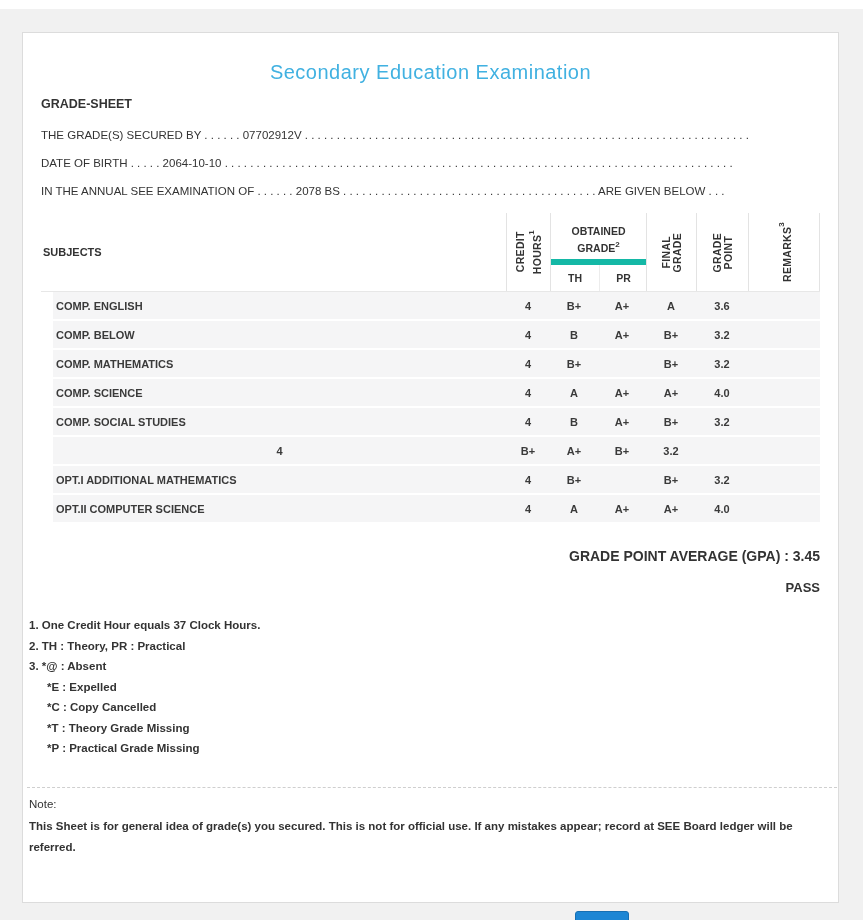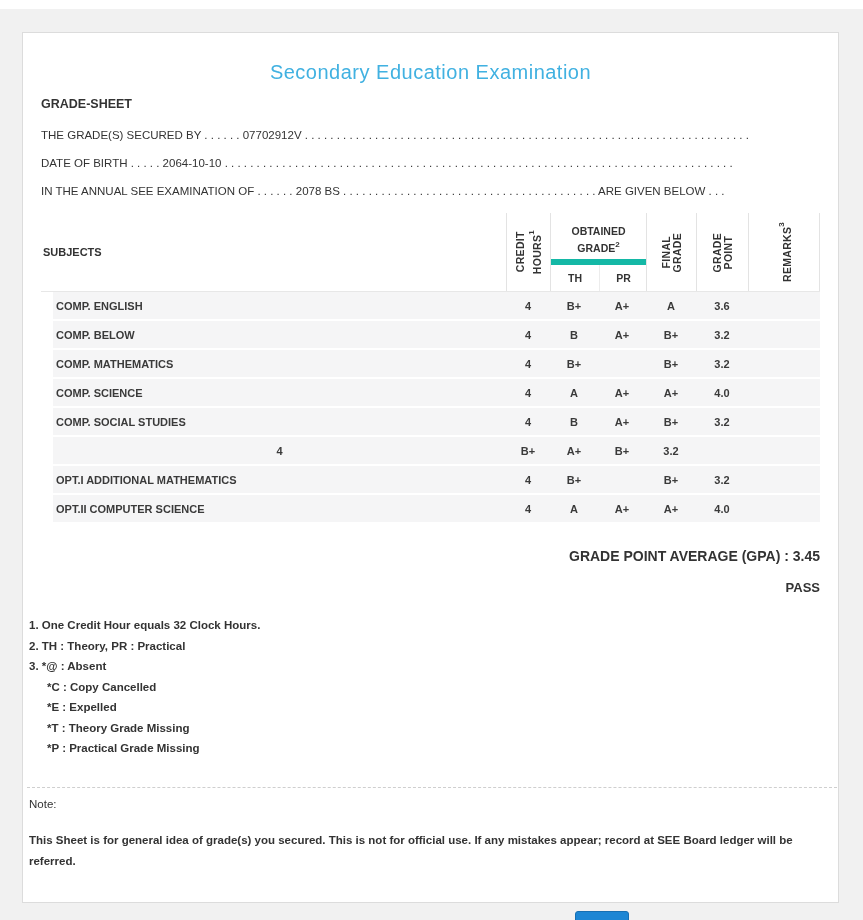--- a/index.html
+++ b/index.html
@@ -63,21 +63,21 @@
   
   .gpa-line{margin-top:24px;text-align:right;font-size:14px;font-weight:bold;}
   .pass-line{margin-top:16px;text-align:right;font-size:13px;font-weight:bold;}
   
   .lower{margin:20px -12px 0 -12px;}
   .fnote{font-size:11.5px;font-weight:bold;line-height:20.5px;color:#333;}
   .fnote.indent{padding-left:18px;}
   .divider{border:0;border-top:1px dashed #cfcfcf;margin:28px -5px 0 -2px;}
   .note-label{margin-top:10px;font-size:11.5px;font-weight:normal;}
   .note-text{
-    margin-top:20px;font-size:11.5px;font-weight:bold;line-height:21px;
+    margin-top:6px;font-size:11.5px;font-weight:bold;line-height:21px;
     max-width:805px;
   }
   .bottom-btn{
     position:absolute;left:575px;top:911px;width:52px;height:28px;
     background:#1d86d4;border:1px solid #176fb2;border-radius:3px;
   }
 </style>
 </head>
 <body>
 
@@ -199,25 +199,25 @@
       <div class="c-center">4.0</div>
       <div class="c-center"></div>
     </div>
 
   </div>
 
   <div class="gpa-line">GRADE POINT AVERAGE (GPA) : 3.45</div>
   <div class="pass-line">PASS</div>
 
   <div class="lower">
-    <div class="fnote">1. One Credit Hour equals 32 Clock Hours.</div>
+    <div class="fnote">1. One Credit Hour equals 37 Clock Hours.</div>
     <div class="fnote">2. TH : Theory, PR : Practical</div>
     <div class="fnote">3. *@ : Absent</div>
+    <div class="fnote indent">*E : Expelled</div>
     <div class="fnote indent">*C : Copy Cancelled</div>
-    <div class="fnote indent">*E : Expelled</div>
     <div class="fnote indent">*T : Theory Grade Missing</div>
     <div class="fnote indent">*P : Practical Grade Missing</div>
 
     <hr class="divider">
 
     <div class="note-label">Note:</div>
     <div class="note-text">This Sheet is for general idea of grade(s) you secured. This is not for official use. If any mistakes appear; record at SEE Board ledger will be referred.</div>
   </div>
 
 </div>

